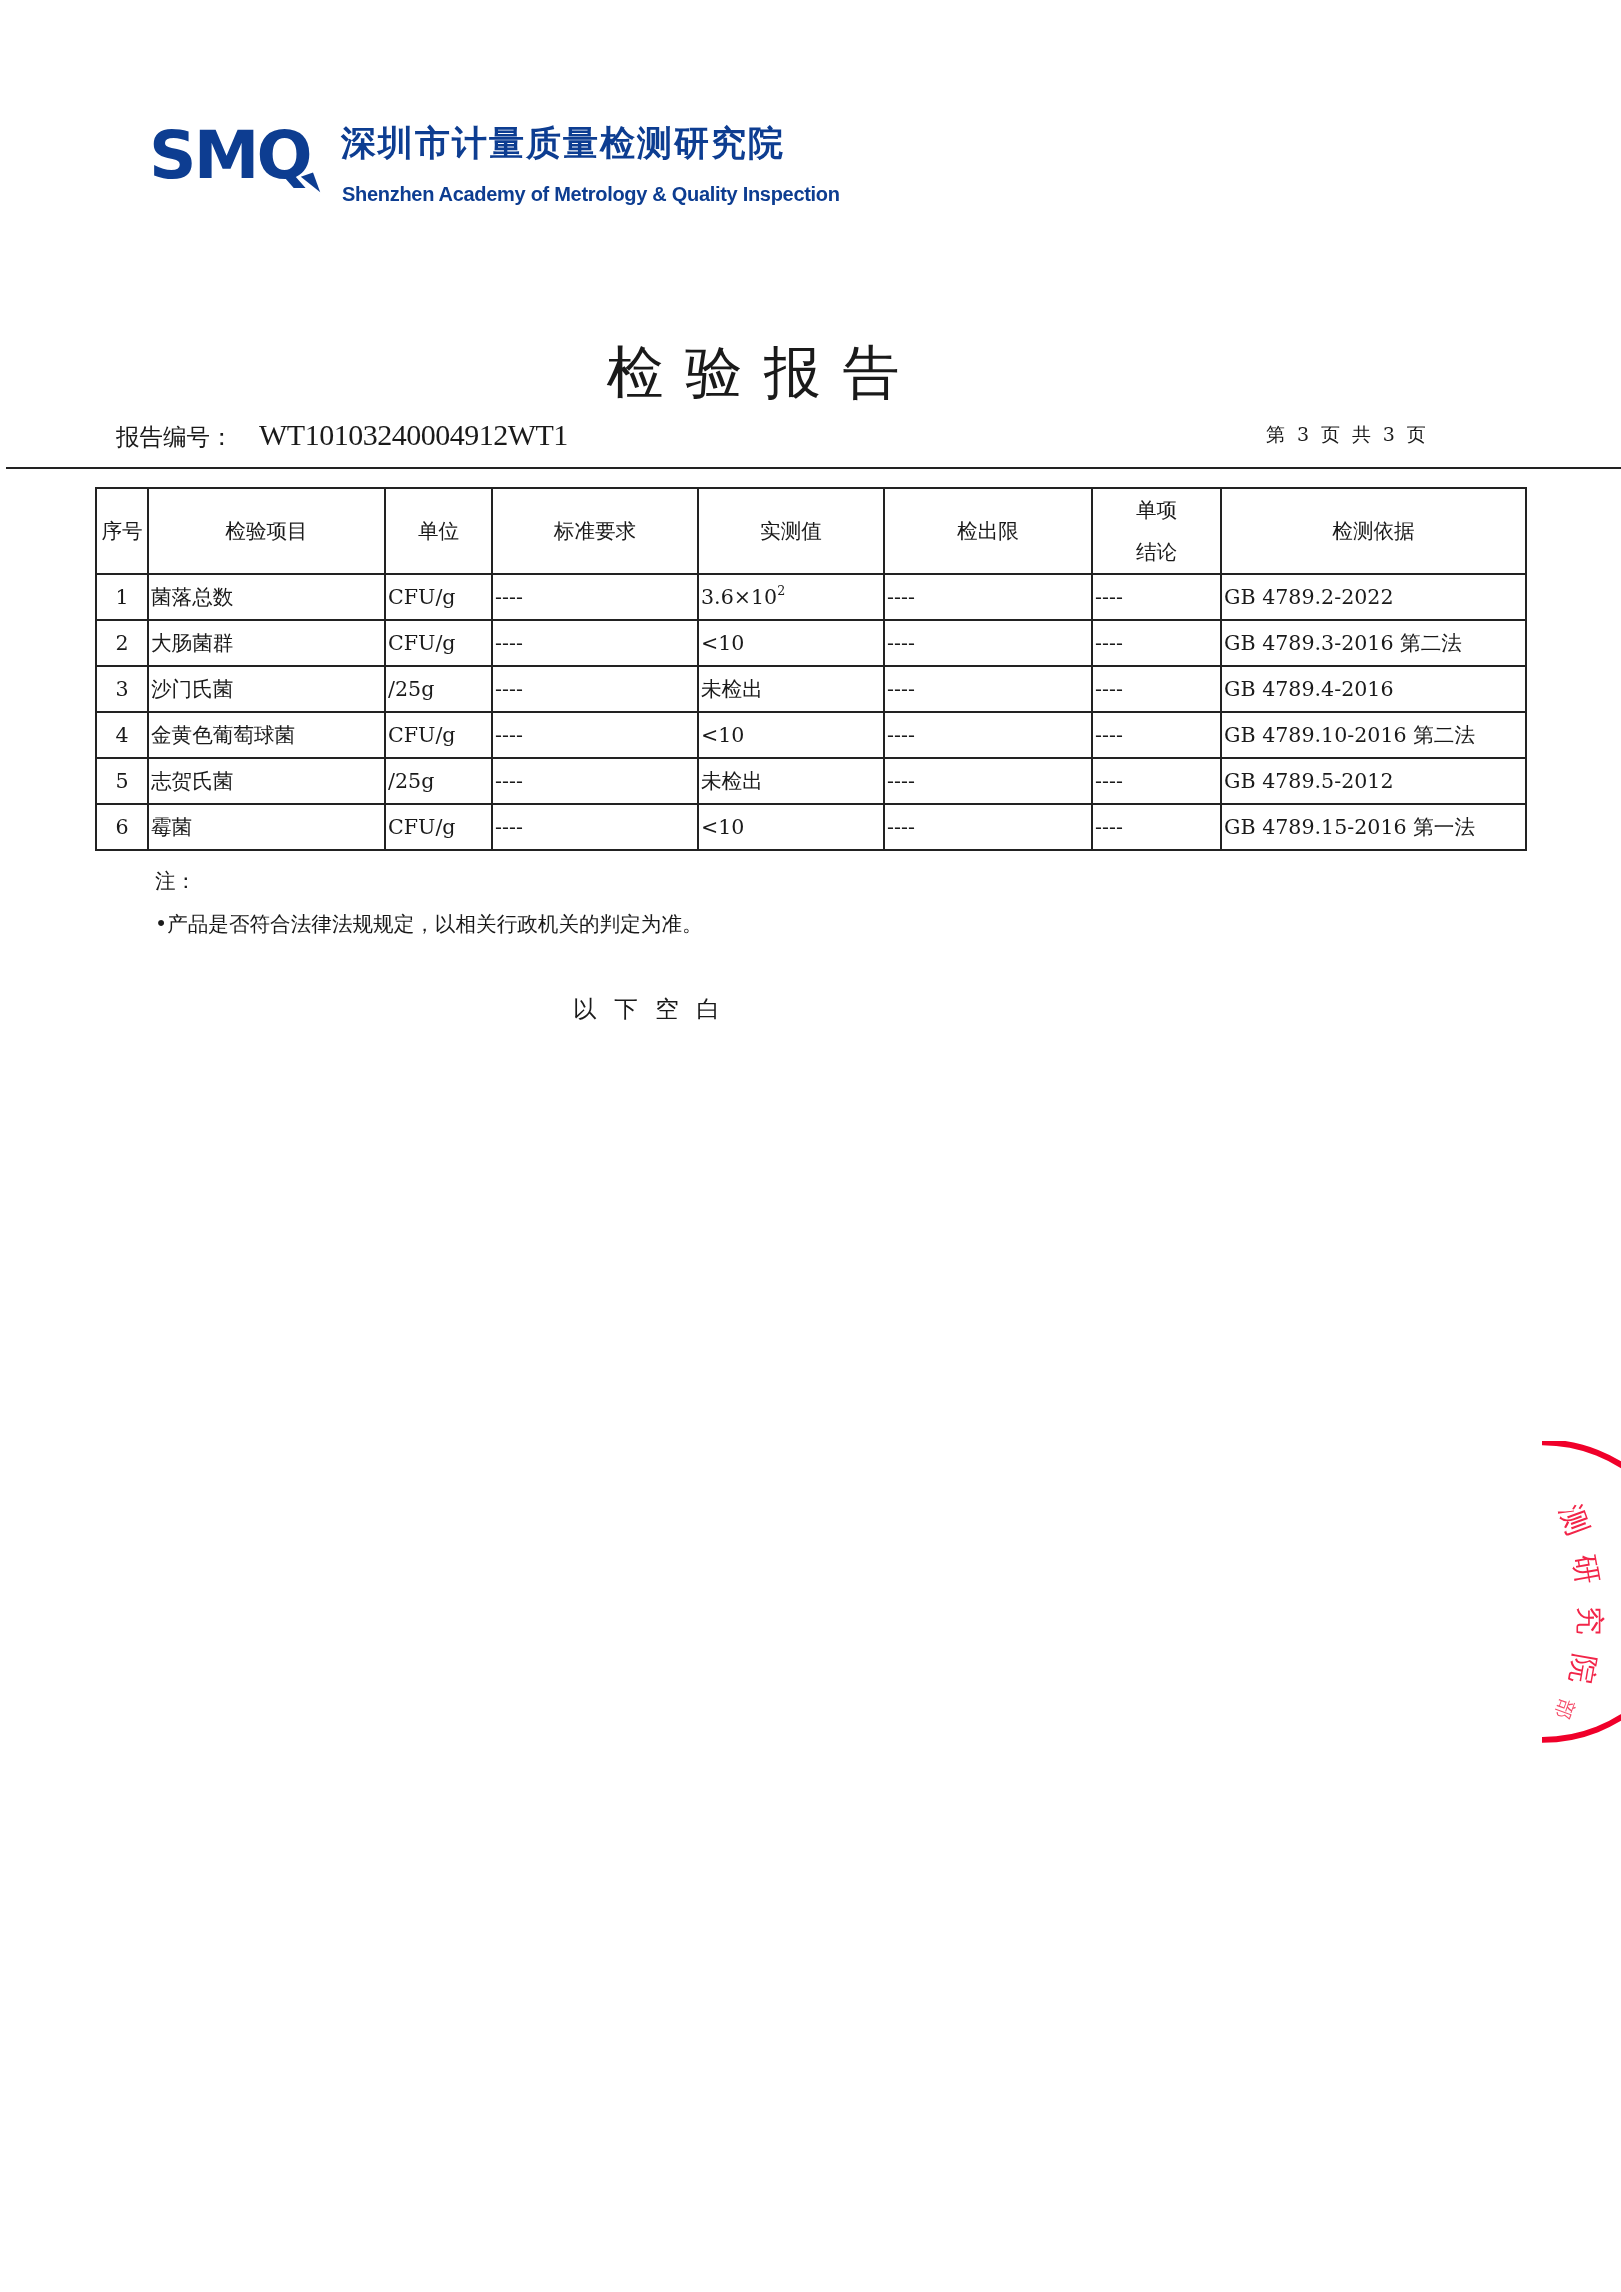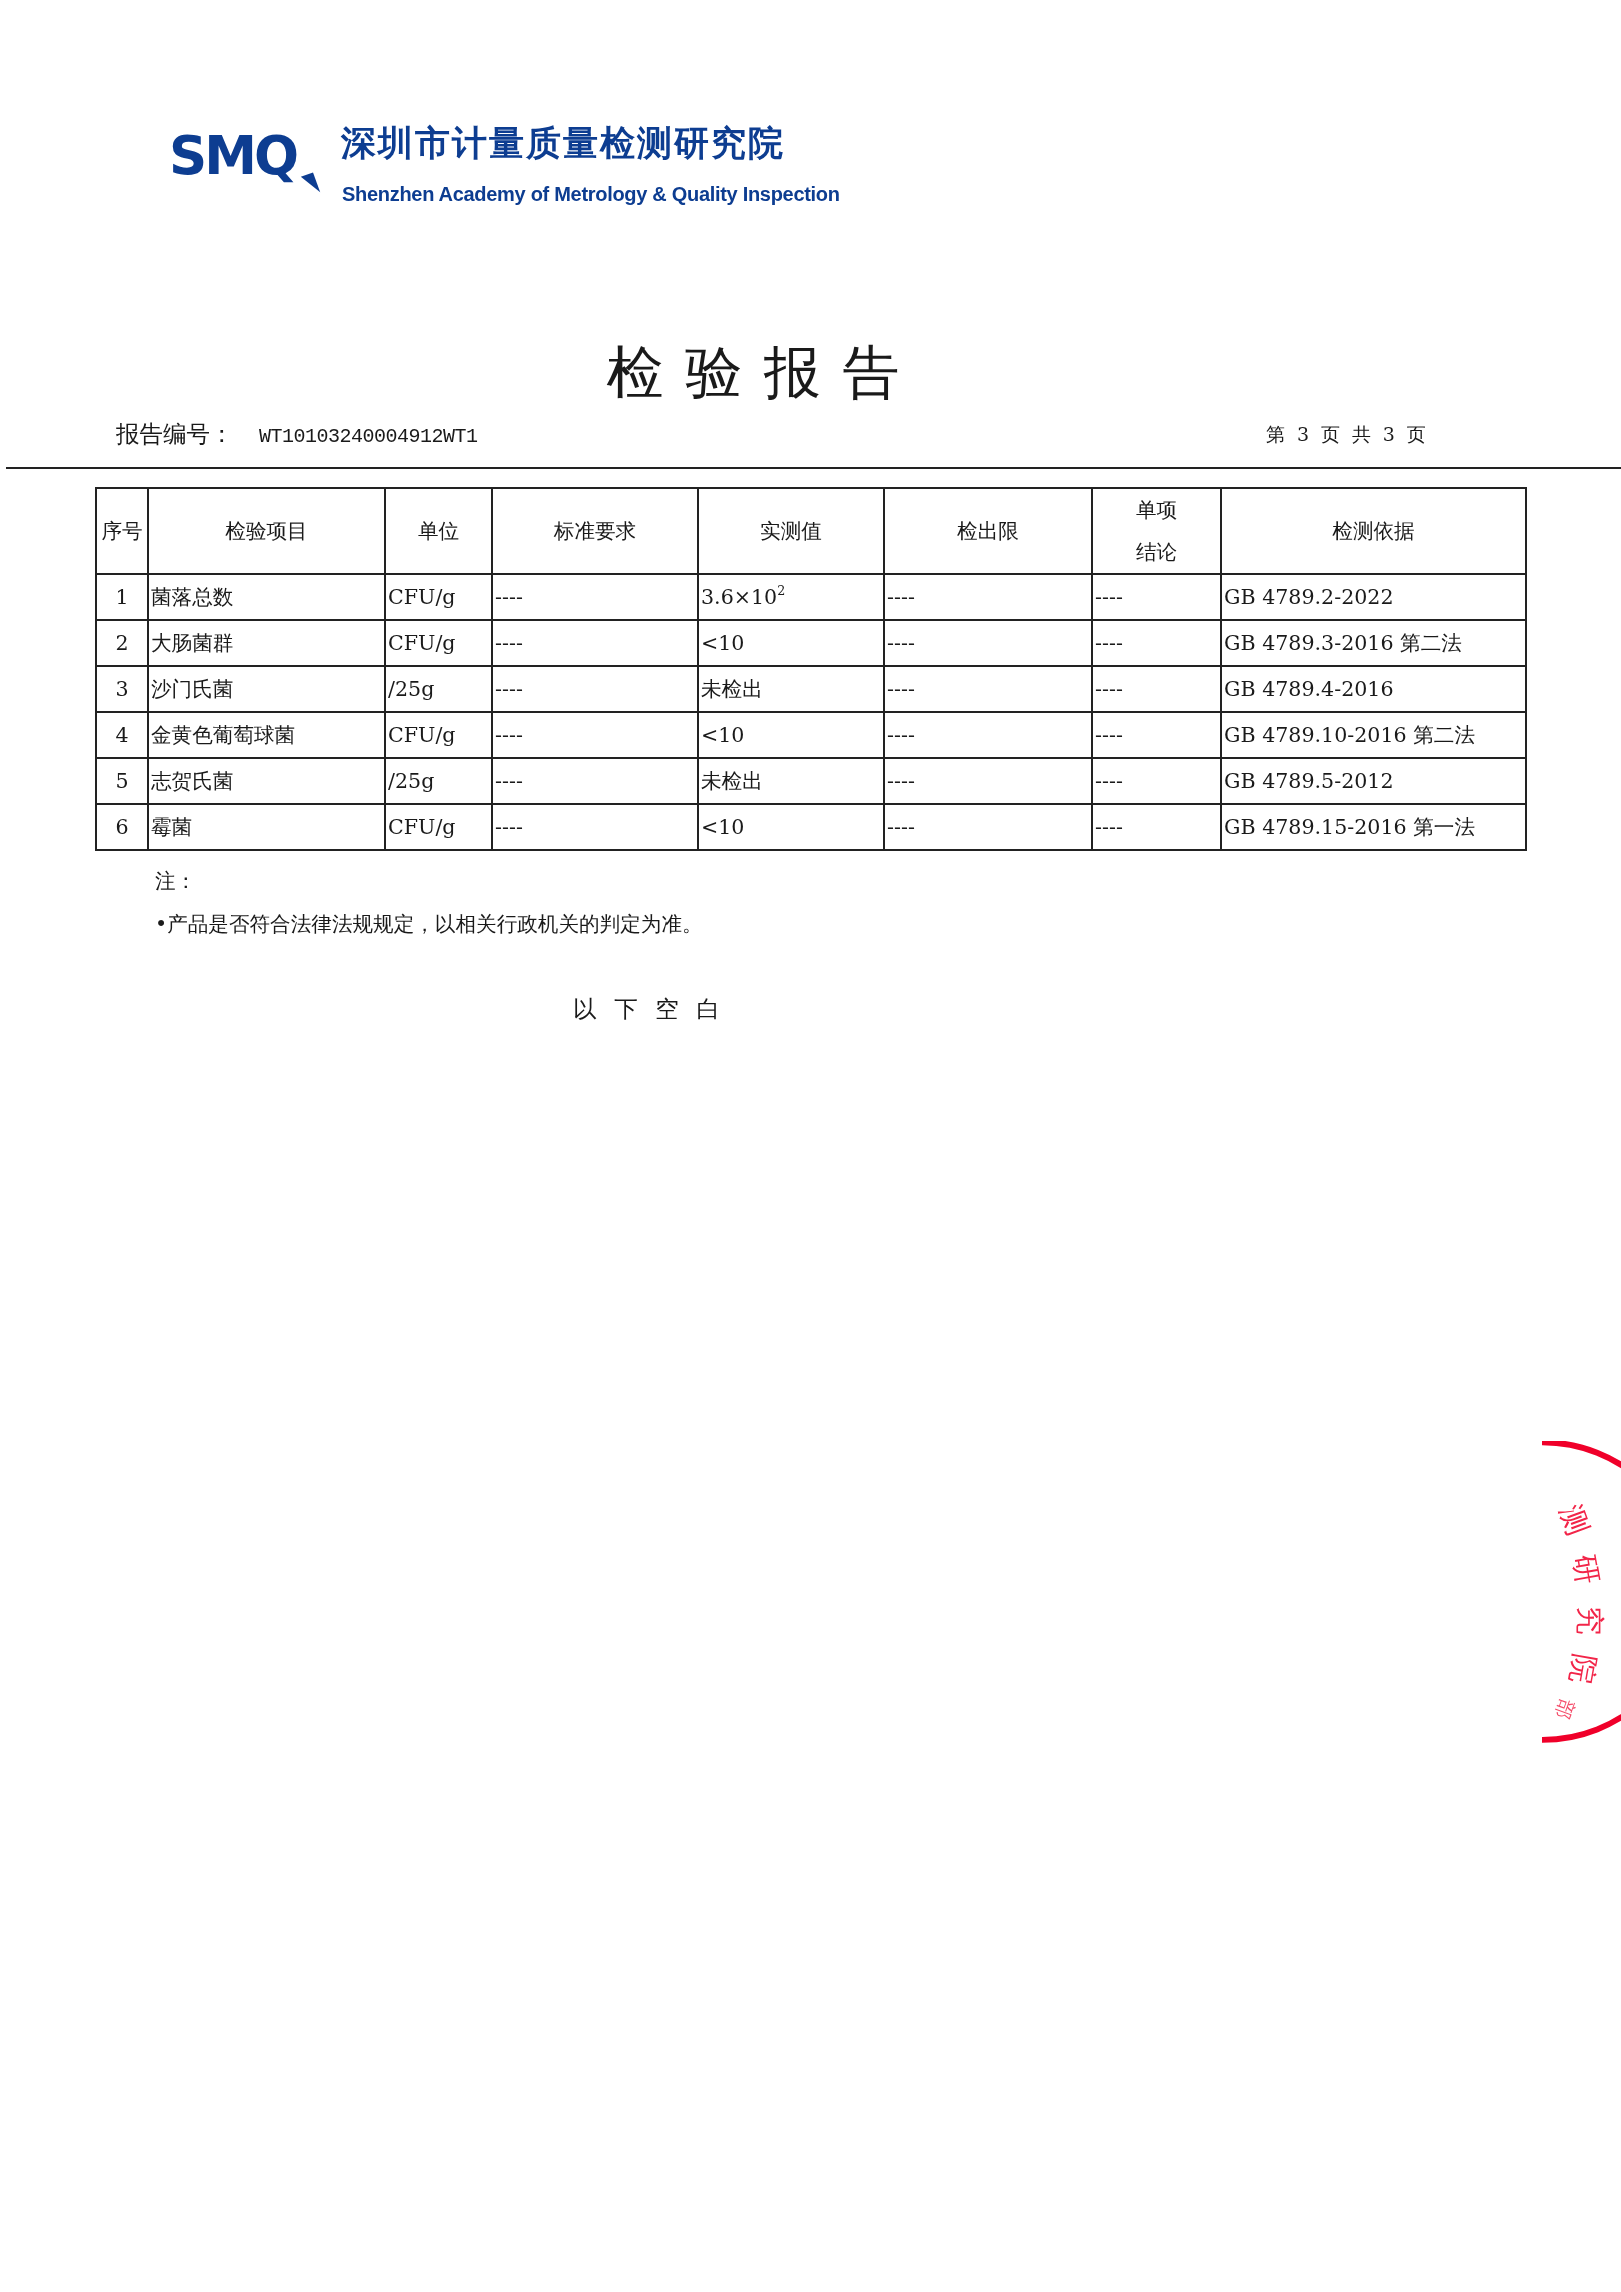--- a/index.html
+++ b/index.html
@@ -1,31 +1,31 @@
 <!DOCTYPE html>
 <html><head>
 <meta charset="utf-8">
 <style>
   html, body { margin:0; padding:0; }
   body { width:1621px; height:2293px; background:#ffffff; position:relative; overflow:hidden;
          font-family:"DejaVu Serif","Liberation Serif",serif; color:#1a1a1a; }
   .abs { position:absolute; }
   
   .logo-smq { left:149px; top:120px; font-family:"DejaVu Sans","Liberation Sans",sans-serif;
-              font-weight:bold; font-size:53px; letter-spacing:-2.9px; line-height:71px;margin-left:20px; }
+              font-weight:bold; font-size:66px; letter-spacing:-2.9px; line-height:71px; }
   .logo-q-tail { left:304px; top:174px; width:0; height:0; border-left:13.7px solid transparent;
                  border-top:21.6px solid #0d3d91; transform:rotate(-20deg); }
   .logo-cn { left:341px; top:124px; font-family:Liberation Sans, sans-serif;
              font-weight:bold; font-size:35px; letter-spacing:2px; line-height:37px; white-space:nowrap; }
   .logo-en { left:342px; top:159px; font-family:"Liberation Sans","DejaVu Sans",sans-serif;
              font-weight:bold; font-size:20px; line-height:23.5px; white-space:nowrap; letter-spacing:-0.3px;margin-top:24px; }
   .title { left:0; width:1506px; top:338px; text-align:center; font-family:"DejaVu Sans","Liberation Sans",sans-serif;
            font-size:57px; line-height:69px; letter-spacing:21.6px; padding-left:21.6px; box-sizing:border-box; }
   .report-no { left:116px; top:418px; font-size:23.5px; line-height:33px; white-space:nowrap; }
-  .report-no .num { margin-left:25.5px; font-family:Liberation Mono, monospace; font-size:20px; letter-spacing:-0.5px; }
+  .report-no .num { margin-left:25.5px; font-family:Liberation Serif, serif; font-size:30px; letter-spacing:-0.5px; }
   .page-info { left:1266px; top:418px; font-size:19px; line-height:33px; white-space:nowrap; word-spacing:5.9px; }
   .rule { left:5.9px; top:467px; width:1615px; height:2px; background:#222; }
   table.results { position:absolute; left:95px; top:487px; border-collapse:collapse; table-layout:fixed;
                   width:1430px; font-size:20.6px; }
   table.results td, table.results th { border:2px solid #222; padding:0 2px; overflow:hidden; white-space:nowrap; }
   table.results th { font-weight:normal; height:82px; text-align:center; }
   table.results td { height:44px; text-align:left; }
   table.results td.c { text-align:center; }
   .th-two { line-height:42px; display:block; }
   sup { font-size:12.7px; vertical-align:8.8px; line-height:0; }

